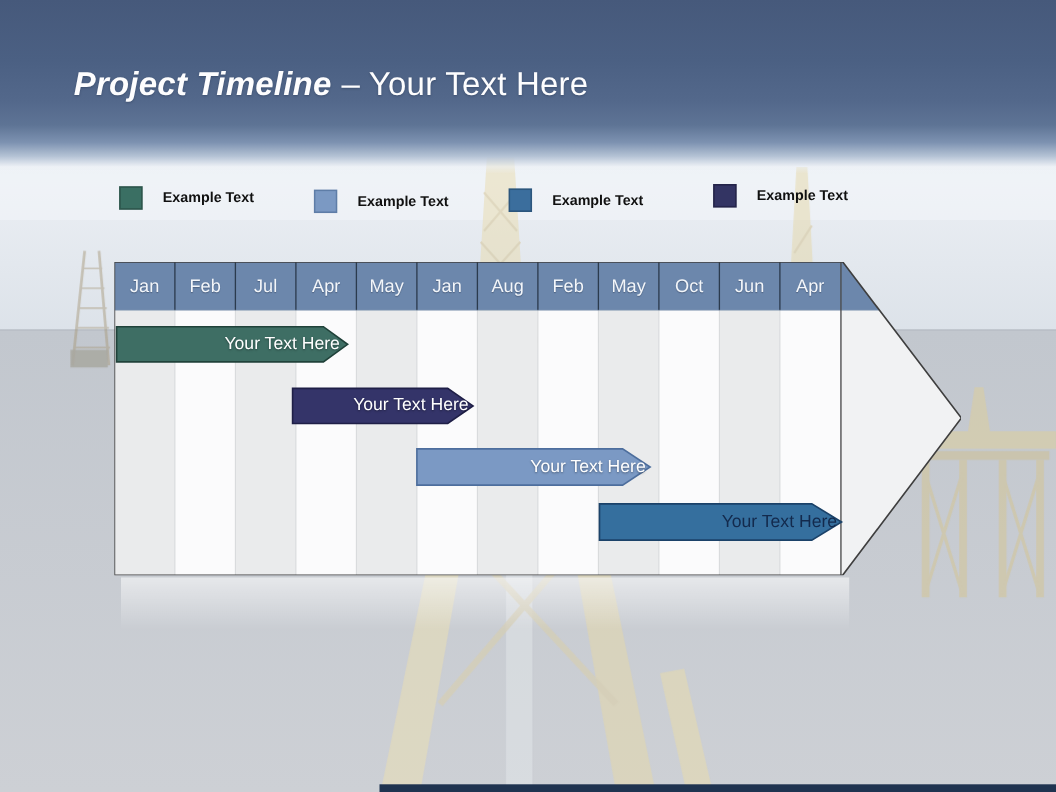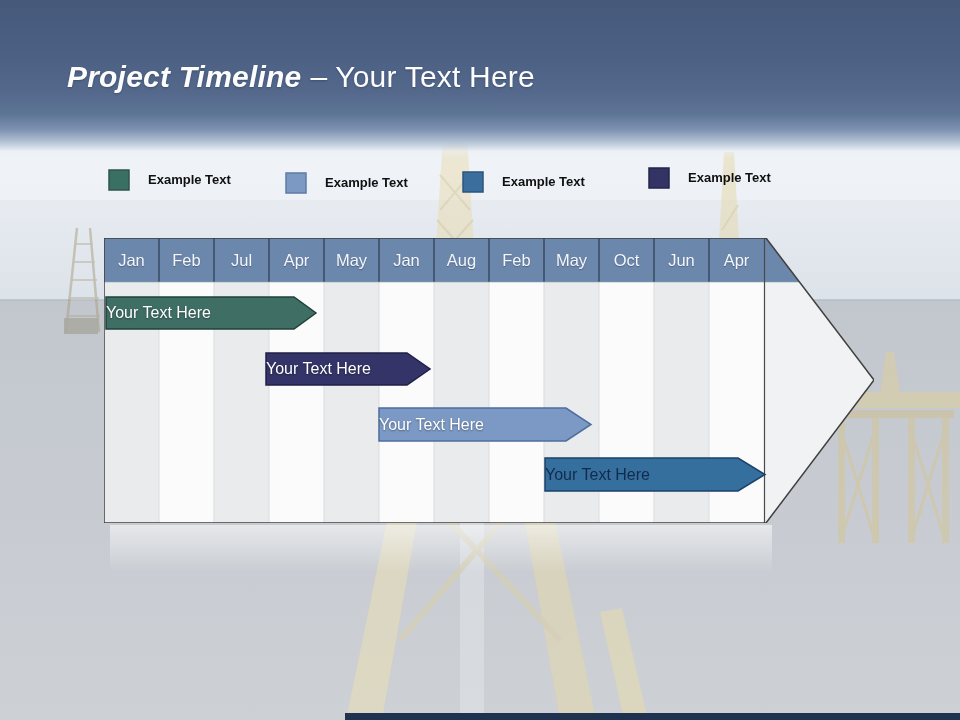--- a/index.html
+++ b/index.html
@@ -33,21 +33,21 @@
   .timeline{position:absolute;left:104px;top:238px;width:770px;height:210px;}
   .timeline svg{position:absolute;left:0;top:0;}
   .months{
     position:absolute;left:0;top:0;width:660px;height:44px;display:flex;
   }
   .month-cell{
     flex:1 1 0;display:flex;align-items:center;justify-content:center;
     font-size:16.5px;color:#F3F6FA;text-shadow:0 1px 1px rgba(20,30,50,.35);
   }
   .bar-label{
-    position:absolute;text-align:left;font-size:16px;white-space:nowrap;
+    position:absolute;text-align:right;font-size:16px;white-space:nowrap;
   }
   .bar-label.light{text-shadow:0 1px 2px rgba(0,0,0,.4);}
   
   .table-reflection{
     position:absolute;left:110px;top:525px;width:662px;height:48px;
     background:linear-gradient(180deg, rgba(255,255,255,.55), rgba(255,255,255,0));
     pointer-events:none;
   }
   .bottom-bar{position:absolute;left:345px;top:713px;width:615px;height:7px;}
 </style>

